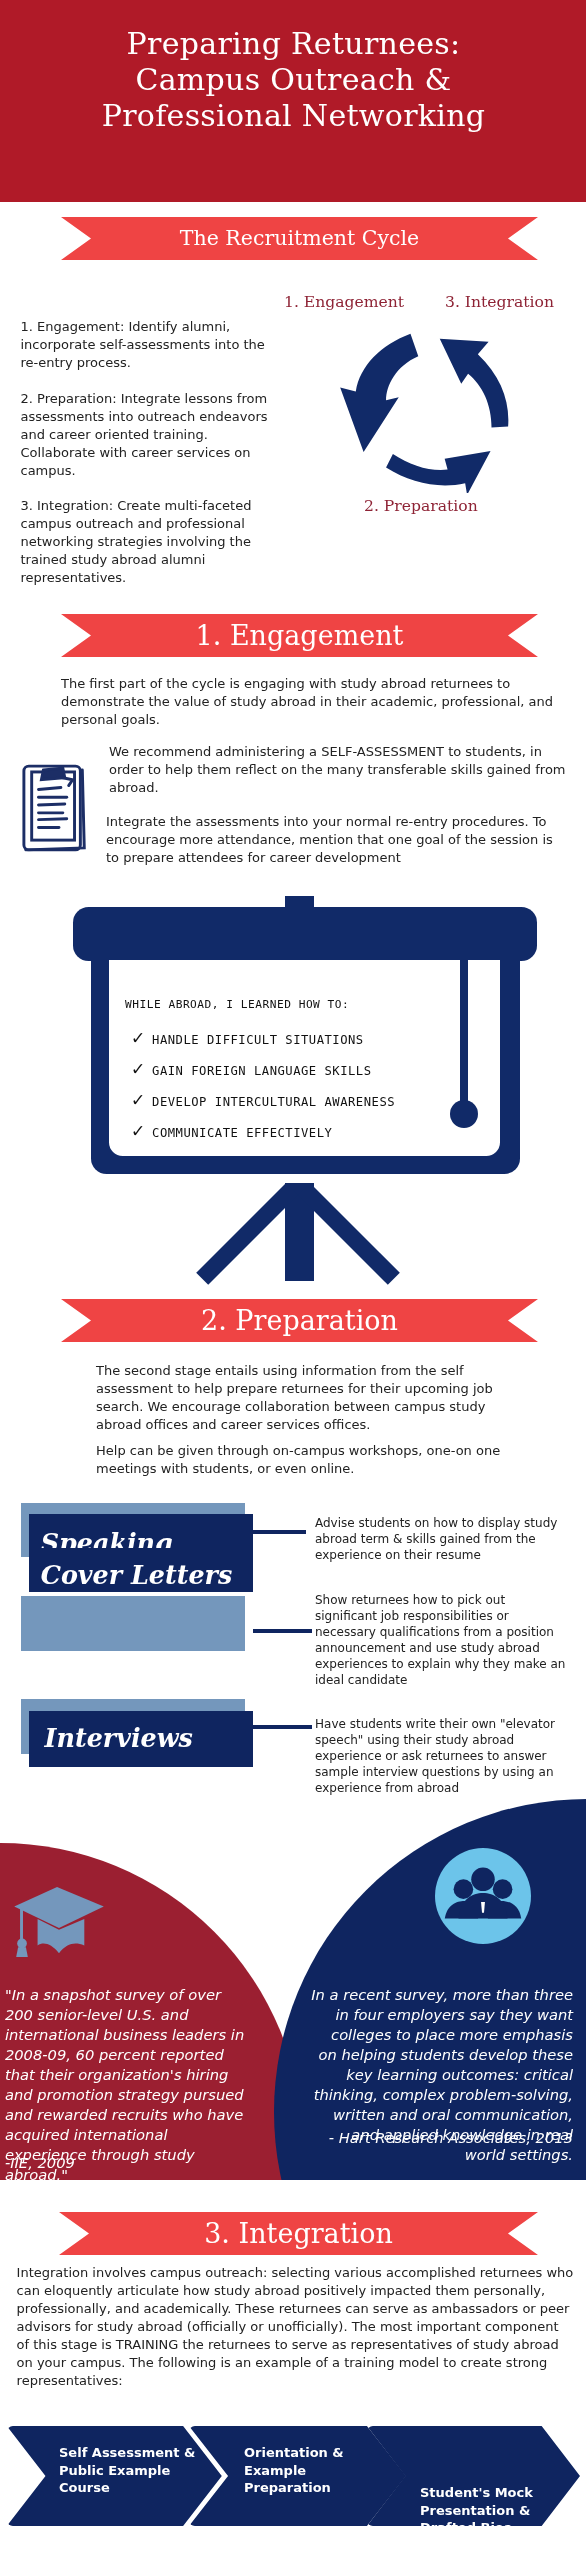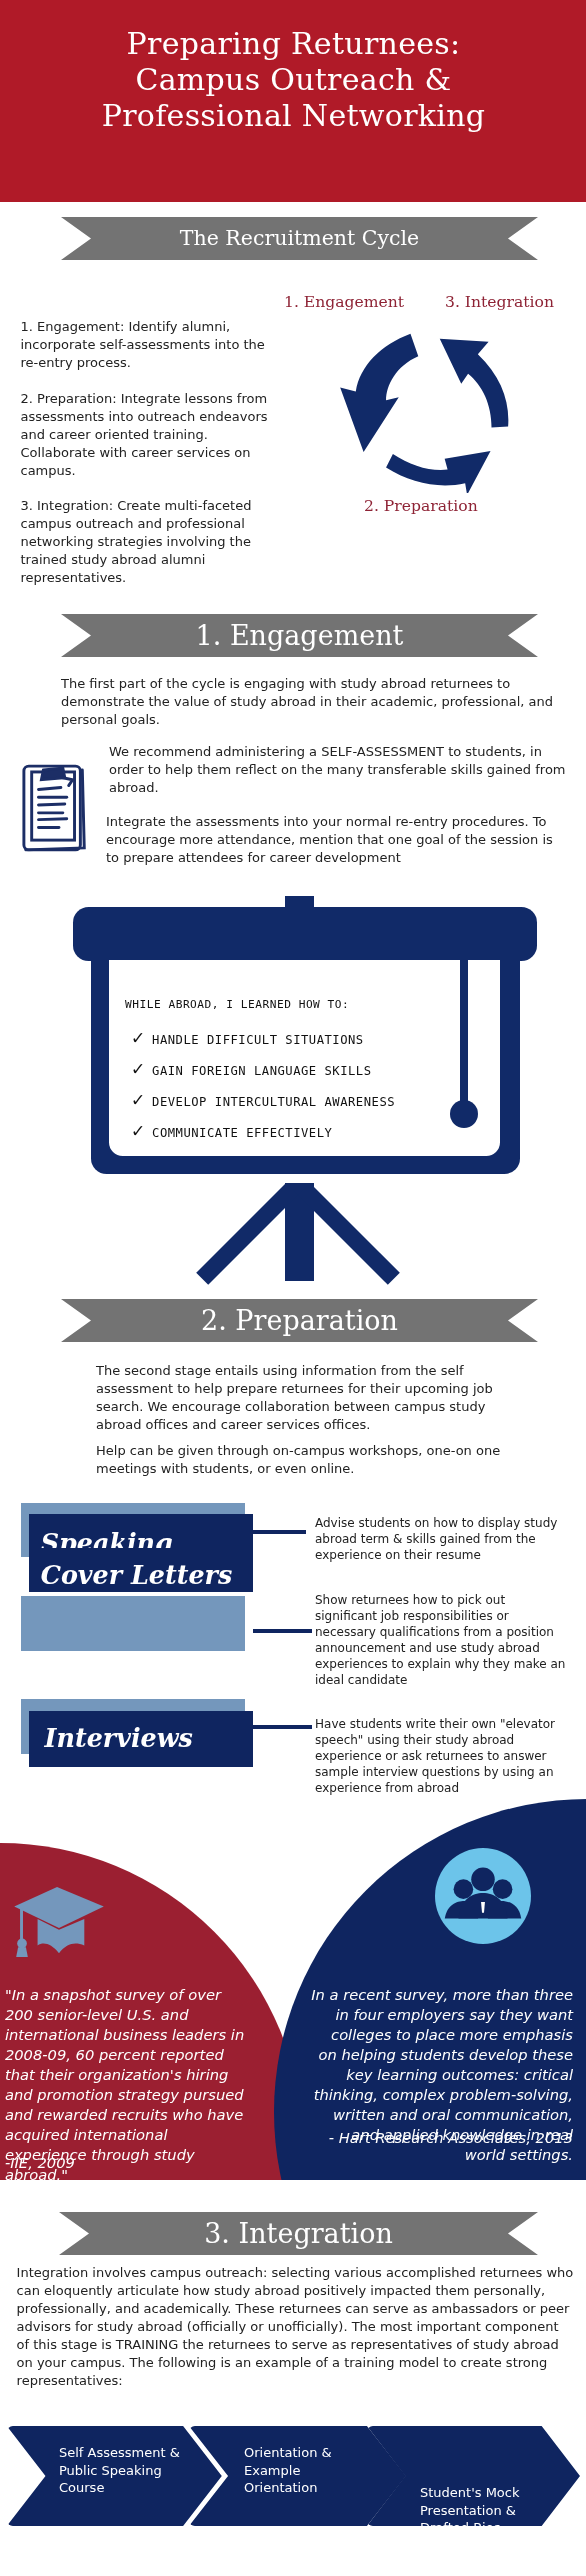--- a/index.html
+++ b/index.html
@@ -5,21 +5,21 @@
   * { box-sizing: border-box; margin: 0; padding: 0; }
   html, body { width: 587px; background: #ffffff; }
   body { position: relative; height: 2576px; overflow: hidden; font-family: "DejaVu Sans", sans-serif; color: #222; }
   .abs { position: absolute; }
 
   
   .header { left: 0; top: 0; width: 587px; height: 202px; background: #b01a28; }
   .header-title { position: absolute; left: 0; top: 26px; width: 587px; text-align: center; color: #fff; font-family: "DejaVu Serif", serif; font-size: 30px; line-height: 36px; letter-spacing: 0.3px; }
 
   
-  .ribbon { position: absolute; left: 61px; width: 477px; background: #737373;
+  .ribbon { position: absolute; left: 61px; width: 477px; background: #ef4444;
     clip-path: polygon(0 0, 100% 0, calc(100% - 30px) 50%, 100% 100%, 0 100%, 30px 50%); color: #fff;
     font-family: "DejaVu Serif", serif; text-align: center; }
   .ribbon span { display: block; }
 
   
   .cycle-label { color: #8e2335; font-family: "DejaVu Serif", serif; font-size: 15.6px; }
   .left-text { font-size: 13px; line-height: 18px; color: #222; }
   .left-text p { margin-bottom: 17.6px; }
 
   .body-text { font-size: 13px; line-height: 18px; color: #222; }
@@ -33,21 +33,21 @@
   .prep-box span { position: absolute; left: 11.7px; }
   .prep-line { position: absolute; height: 3.9px; background: #0f2560; }
   .prep-desc { position: absolute; left: 315px; width: 254px; font-size: 12px; line-height: 16px; color: #222; }
 
   
   .quote-text { font-style: italic; color: #fff; font-size: 14.7px; line-height: 20px; }
 
   
   .chev { position: absolute; top: 2426px; height: 100px; background: #0f2560;
     clip-path: polygon(0 0, 82% 0, 100% 50%, 82% 100%, 0 100%, 18% 50%); border-radius: 5.9px; }
-  .chev-text { position: absolute; color: #fff; font-weight: normal; font-size: 13px; line-height: 17.6px; }
+  .chev-text { position: absolute; color: #fff; font-weight: bold; font-size: 13px; line-height: 17.6px; }
 </style>
 </head>
 <body>
 
 <div class="abs header">
   <div class="header-title">
     <div>Preparing Returnees:</div>
     <div>Campus Outreach &amp;</div>
     <div>Professional Networking</div>
   </div>
@@ -197,29 +197,29 @@
 
 <div class="ribbon" style="top:2212px;left:59px;width:479px;height:43px;">
   <span style="font-size:27px;line-height:43px;">3. Integration</span>
 </div>
 
 <div class="abs body-text" style="left:16.6px;top:2264px;width:557px;">Integration involves campus outreach: selecting various accomplished returnees who can eloquently articulate how study abroad positively impacted them personally, professionally, and academically.  These returnees can serve as ambassadors or peer advisors for study abroad (officially or unofficially).  The most important component of this stage is TRAINING the returnees to serve as representatives of study abroad on your campus.  The following is an example of a training model to create strong representatives:</div>
 
 <div class="chev" style="left:6.8px;width:215px;"></div>
 <div class="chev-text" style="left:59px;top:2444px;">
   <div>Self Assessment &amp;</div>
-  <div>Public Speaking</div>
+  <div>Public Example</div>
   <div>Course</div>
 </div>
 
 <div class="chev" style="left:189px;width:217px;"></div>
 <div class="chev-text" style="left:244px;top:2444px;">
   <div>Orientation &amp;</div>
   <div>Example</div>
-  <div>Orientation</div>
+  <div>Preparation</div>
 </div>
 
 <div class="chev" style="left:367px;width:213px;"></div>
 <div class="chev-text" style="left:420px;top:2444px;margin-top:40px;">
   <div>Student's Mock</div>
   <div>Presentation &amp;</div>
   <div>Drafted Bios</div>
 </div>
 
 

